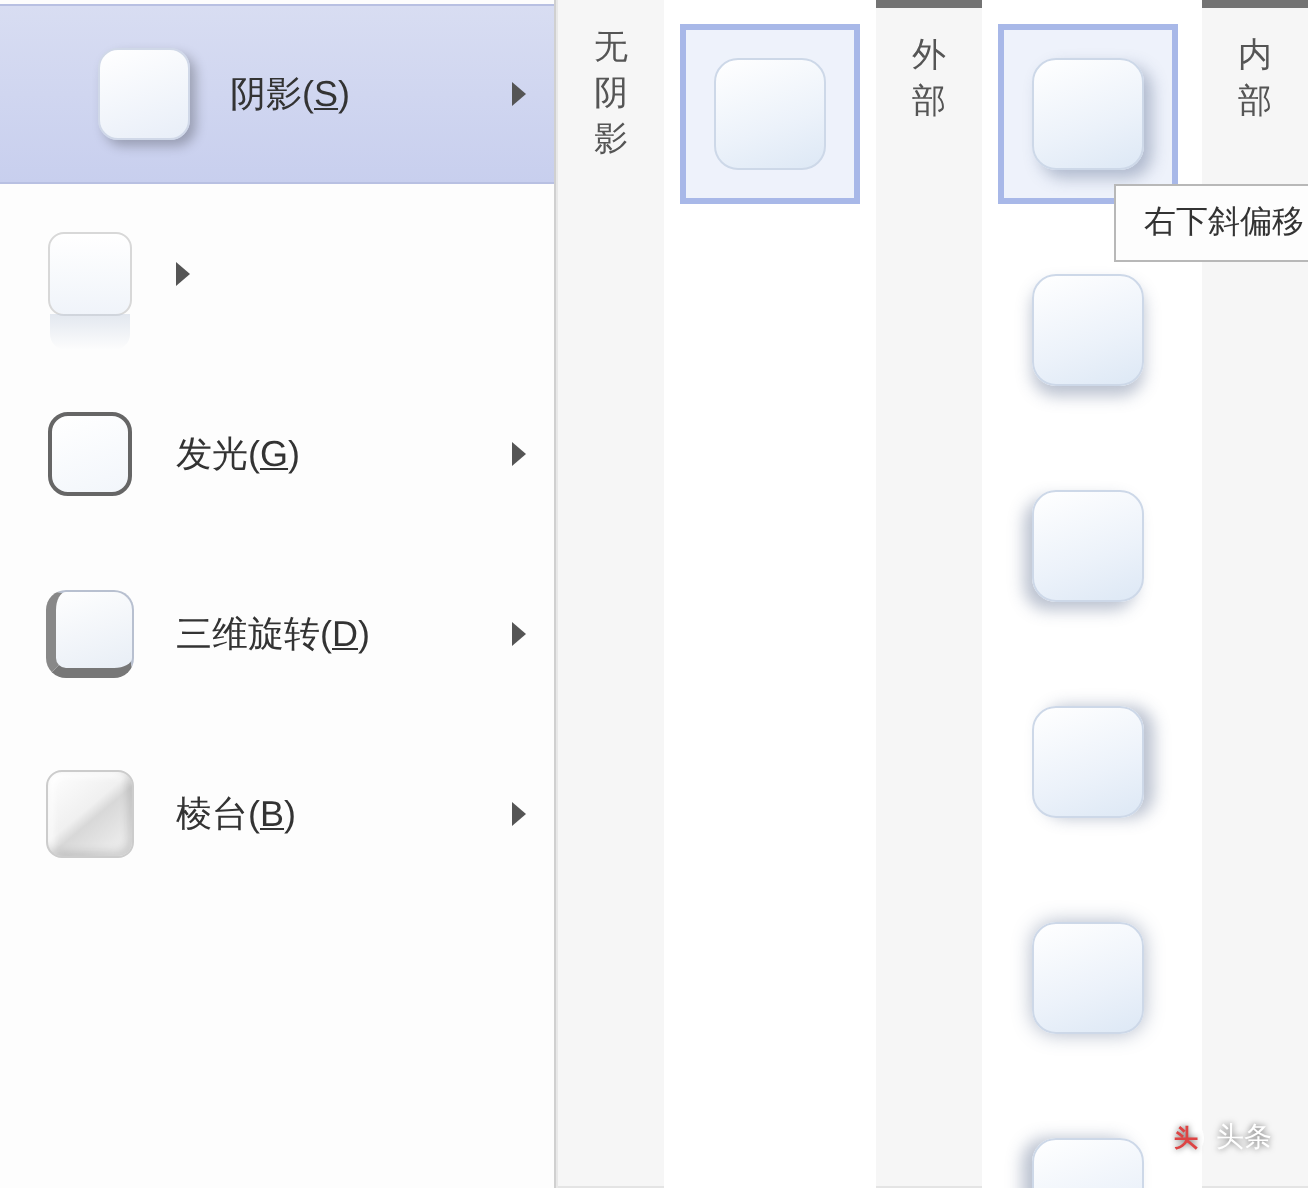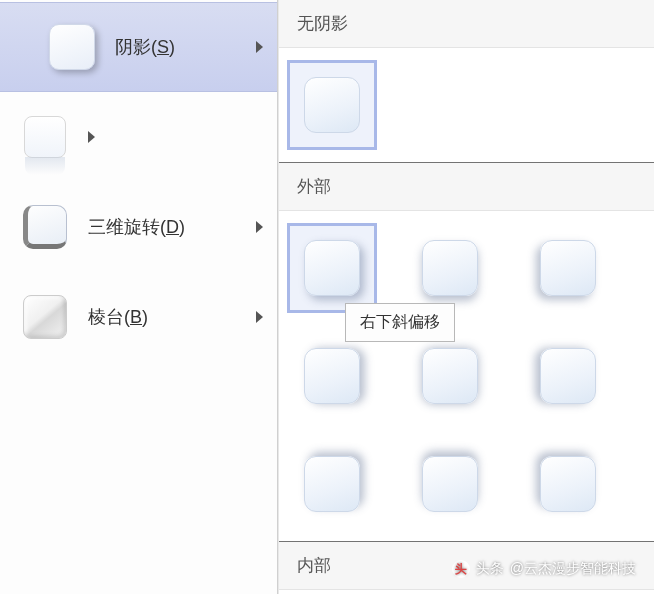--- a/index.html
+++ b/index.html
@@ -46,30 +46,30 @@
   width: 0; height: 0;
   border-top: 6px solid transparent;
   border-bottom: 6px solid transparent;
   border-left: 7px solid #555;
 }
 .right-panel {
   flex: 1;
   background: #fff;
   border-left: 1px solid #e8e8e8;
   display: flex;
-  flex-direction: column;
+  flex-direction: row;
   overflow: hidden;
 }
 .section-header {
   padding: 12px 18px;
   color: #555;
   font-size: 17px;
   background: #f6f6f6;
   border-bottom: 1px solid #e4e4e4;
-  border-top: 1px solid #737373;
+  border-top: 4px solid #737373;
 }
 .section-header:first-child { border-top: none; }
 .preset-grid {
   display: flex;
   flex-wrap: wrap;
   padding: 12px 8px;
   gap: 18px 28px;
 }
 .preset {
   width: 90px;
@@ -193,20 +193,27 @@
       <div class="submenu-arrow"></div>
     </div>
 
     <div class="menu-item">
       <div class="menu-icon">
           <div class="ic-reflect"></div>
         </div>
       <div class="submenu-arrow"></div>
     </div>
 
+    <div class="menu-item">
+      <div class="menu-icon">
+          <div class="ic-glow"></div>
+        </div>
+      <div class="menu-label"><span>发光</span>(<u>G</u>)</div>
+      <div class="submenu-arrow"></div>
+    </div>
 
 
     <div class="menu-item">
       <div class="menu-icon">
           <div class="ic-3d"></div>
         </div>
       <div class="menu-label"><span>三维旋转</span>(<u>D</u>)</div>
       <div class="submenu-arrow"></div>
     </div>
 
@@ -263,14 +270,13 @@
     </div>
 
     <div class="section-header">内部</div>
 
   </div>
 </div>
 
 <div class="watermark">
   <span class="wm-icon">头</span>
   <span>头条</span>
-  <span>@云杰漫步智能科技</span>
 </div>
 
 </body></html>

